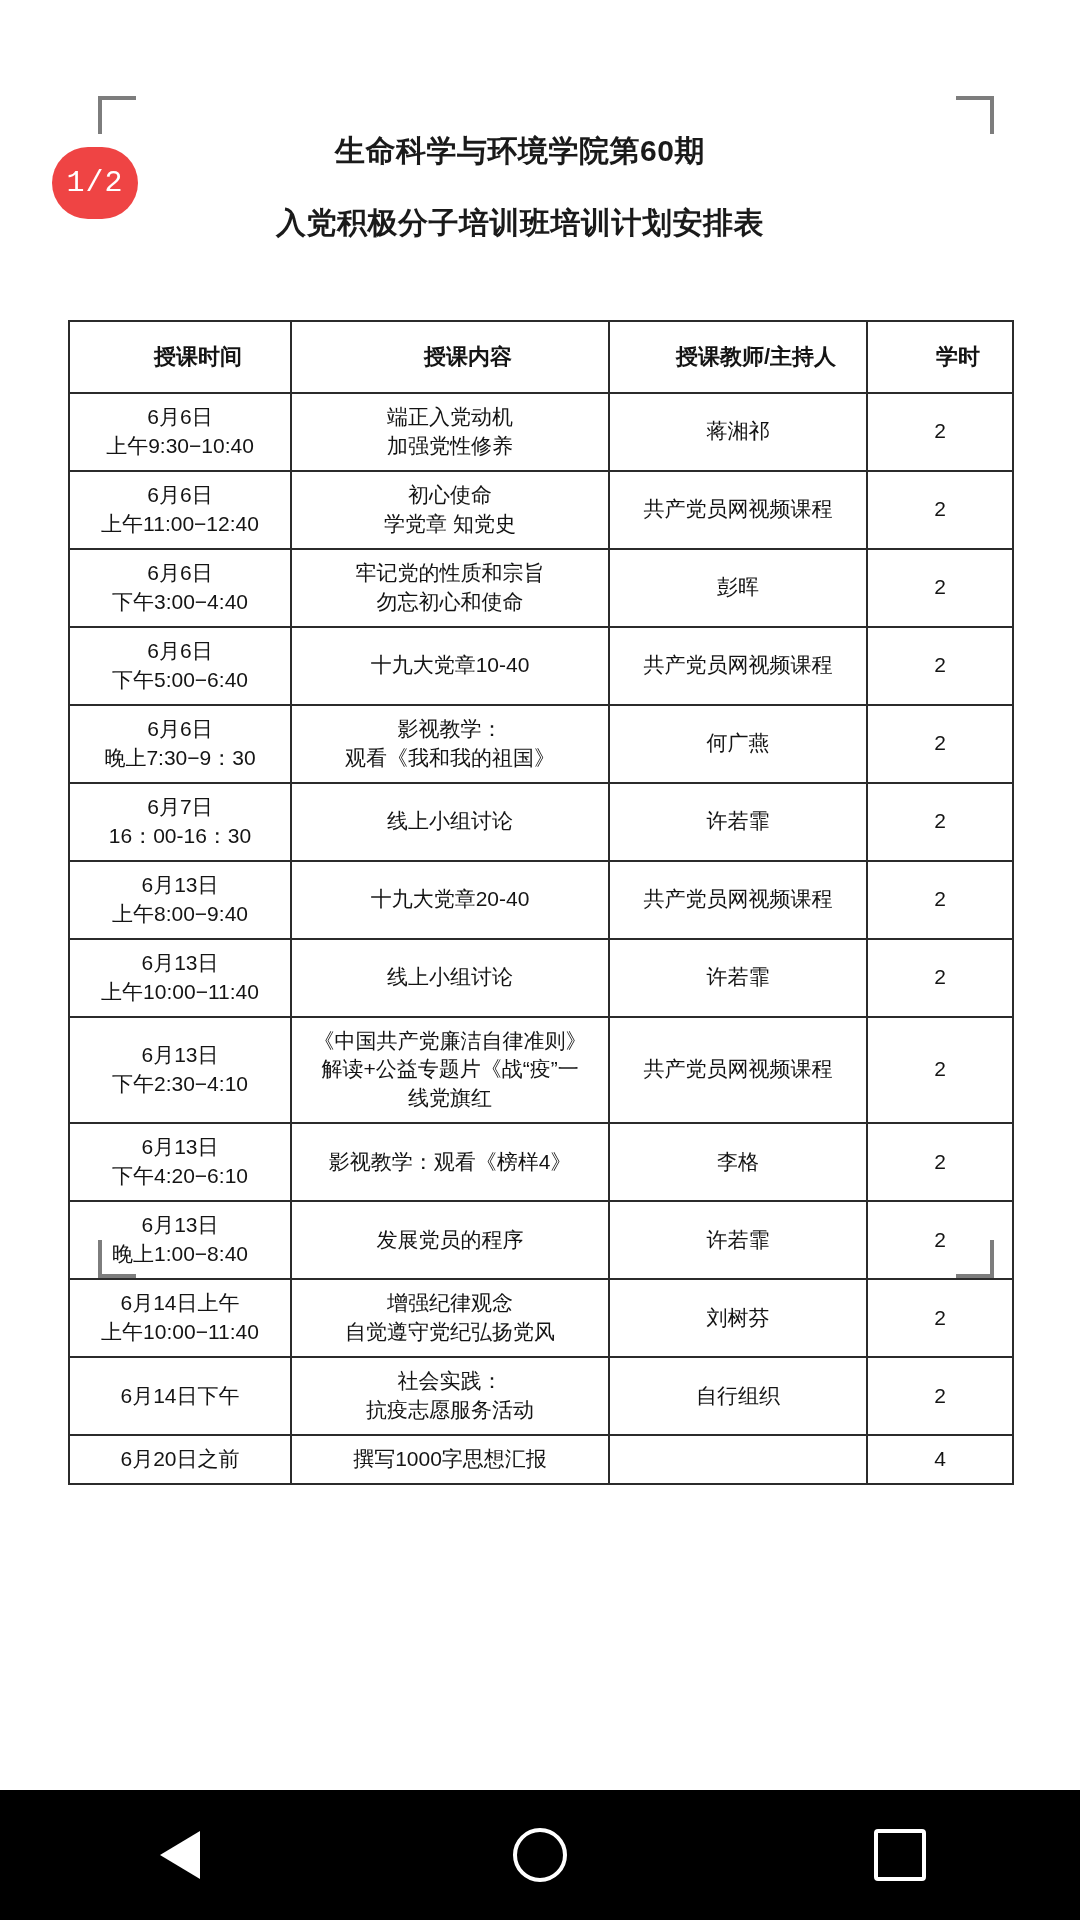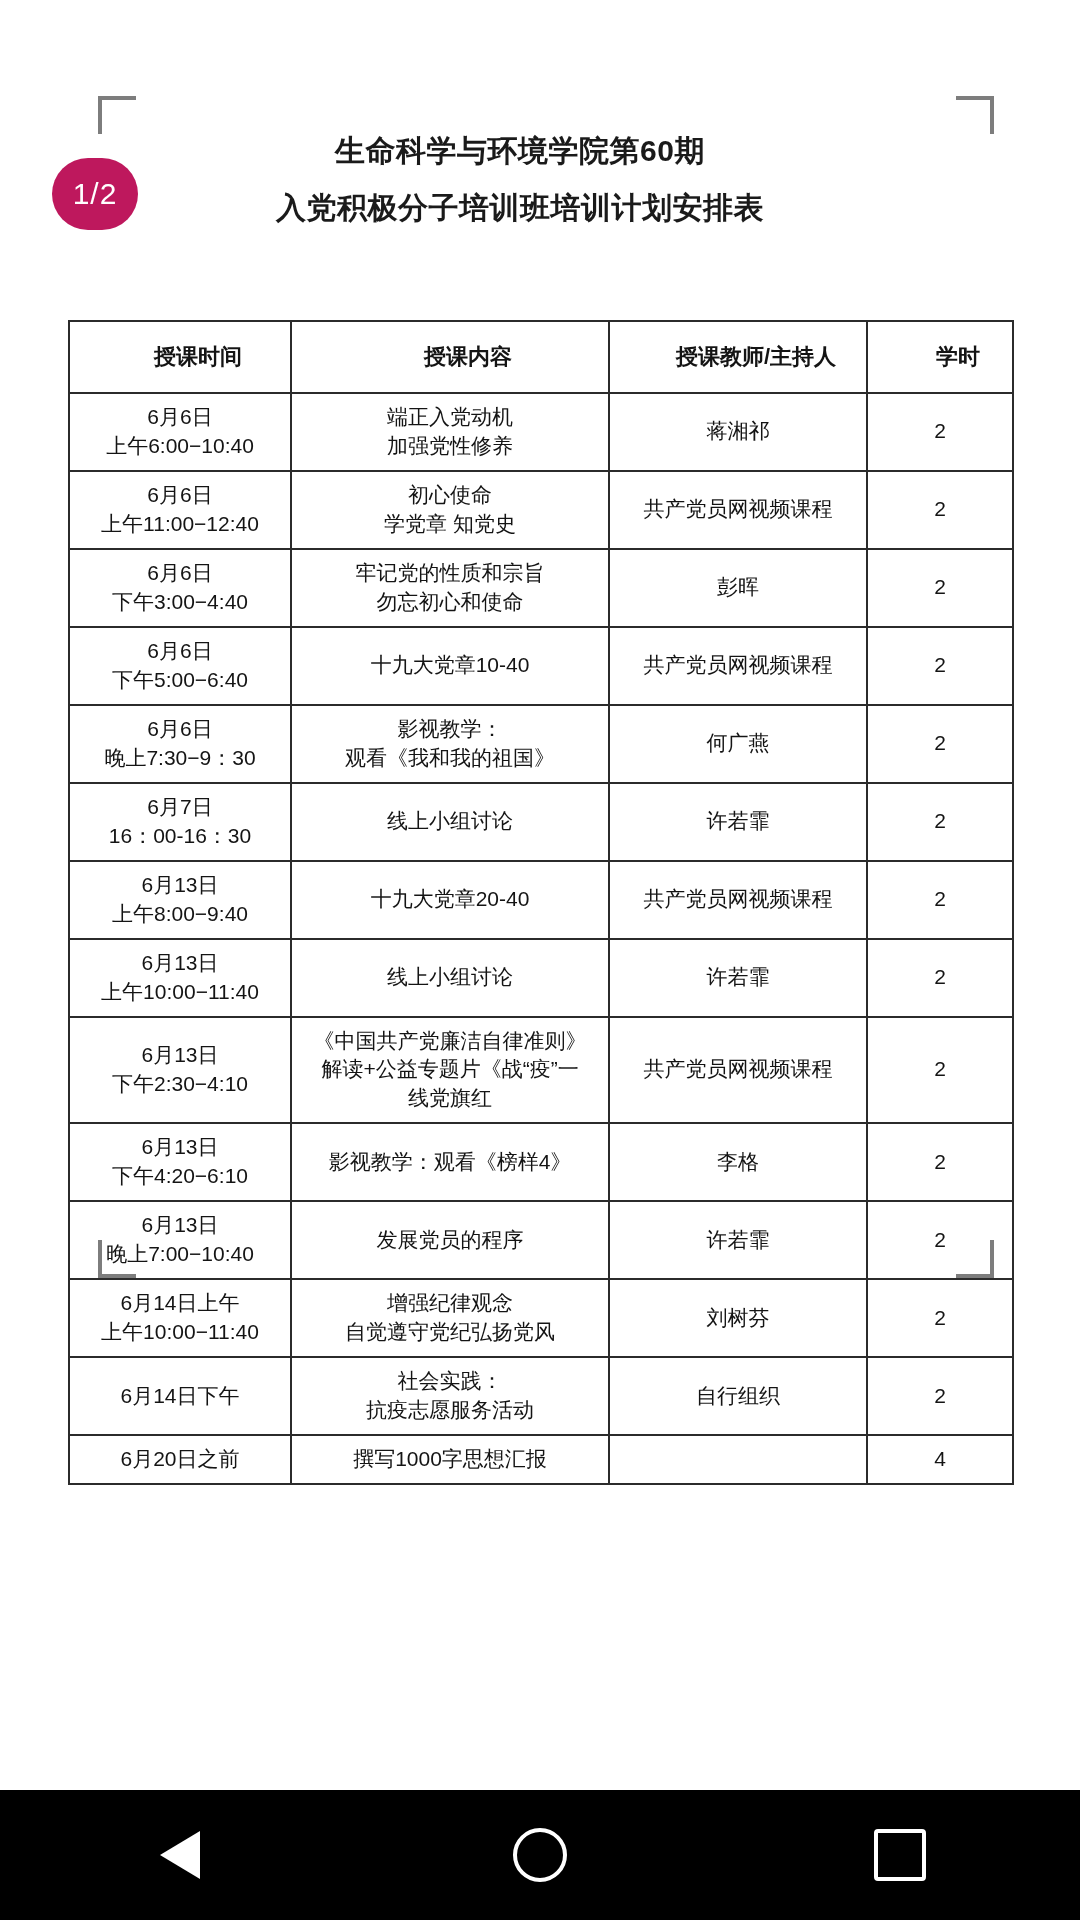--- a/index.html
+++ b/index.html
@@ -33,50 +33,51 @@
   }
   .crop-mark.tl { border-left: 4px solid #7d7d7d; border-top: 4px solid #7d7d7d; left: 98px; top: 96px; }
   .crop-mark.tr { border-right: 4px solid #7d7d7d; border-top: 4px solid #7d7d7d; left: 956px; top: 96px; }
   .crop-mark.bl { border-left: 4px solid #7d7d7d; border-bottom: 4px solid #7d7d7d; left: 98px; top: 1240px; }
   .crop-mark.br { border-right: 4px solid #7d7d7d; border-bottom: 4px solid #7d7d7d; left: 956px; top: 1240px; }
 
   
   #page-badge {
     position: absolute;
     left: 52px;
-    top: 158px;
+    top: 147px;
     width: 86px;
     height: 72px;
     border-radius: 40px;
-    background: #be185d;
+    background: #ef4444;
     color: #ffffff;
     font-size: 30px;
     display: flex;
     align-items: center;
     justify-content: center;
     letter-spacing: 1px;
+    font-family: Liberation Mono, monospace;
   }
 
   
   #title-block {
     position: absolute;
     left: 0;
     top: 132px;
     width: 1040px;
     text-align: center;
   }
   .doc-title {
     font-size: 30px;
     font-weight: bold;
     color: #1a1a1a;
     line-height: 1.25;
     letter-spacing: 0.5px;
   }
   .doc-title.second {
-    margin-top: 19px;
+    margin-top: 34px;
   }
 
   
   #schedule-table {
     position: absolute;
     left: 68px;
     top: 320px;
     width: 944px;
     border-collapse: collapse;
     table-layout: fixed;
@@ -171,21 +172,21 @@
         <th>授课内容</th>
         <th>授课教师/主持人</th>
         <th>学时</th>
       </tr>
     </thead>
     <tbody id="table-body">
         <tr>
           <td>
             <div class="cell-lines">
               <span>6月6日</span>
-              <span>上午6:00−10:40</span>
+              <span>上午9:30−10:40</span>
             </div>
           </td>
           <td>
             <div class="cell-lines">
               <span>端正入党动机</span>
               <span>加强党性修养</span>
             </div>
           </td>
           <td>
             <div class="cell-lines">
@@ -367,21 +368,21 @@
             <div class="cell-lines">
               <span>李格</span>
             </div>
           </td>
           <td>2</td>
         </tr>
         <tr>
           <td>
             <div class="cell-lines">
               <span>6月13日</span>
-              <span>晚上7:00−10:40</span>
+              <span>晚上1:00−8:40</span>
             </div>
           </td>
           <td>
             <div class="cell-lines">
               <span>发展党员的程序</span>
             </div>
           </td>
           <td>
             <div class="cell-lines">
               <span>许若霏</span>

